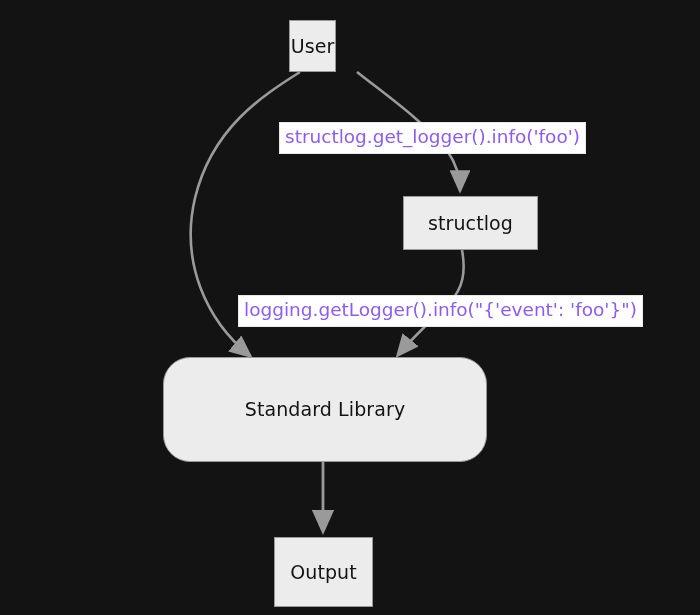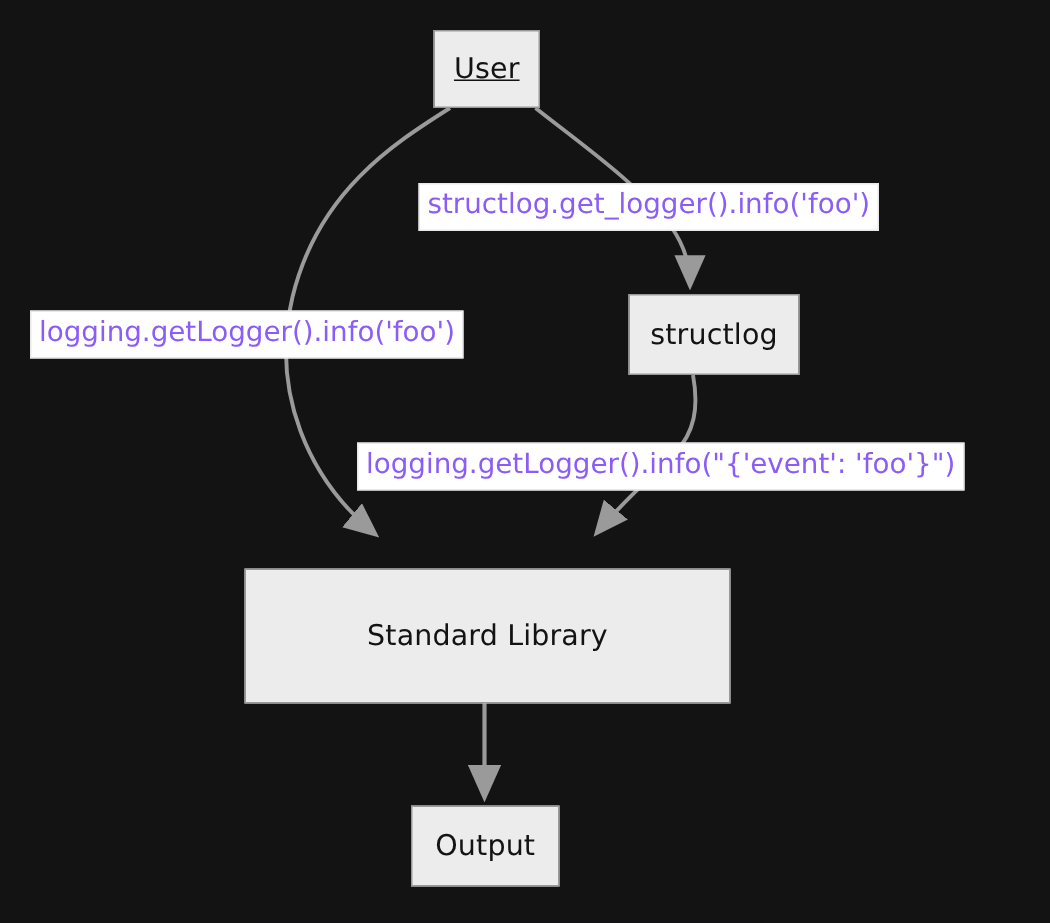--- a/index.html
+++ b/index.html
@@ -42,24 +42,24 @@
     font-size: 19px;
     line-height: 1.38;
     letter-spacing: 0.1px;
     z-index: 5;
   }
   .node .line {
     display: block;
     white-space: nowrap;
   }
 
-  #node-user      { left: 289px; top: 20px;  width: 71px;  height: 52px; text-decoration: underline; }
-  #node-structlog { left: 403px; top: 196px; width: 114px; height: 54px; margin-left: 16px; }
-  #node-stdlib    { left: 163px; top: 379px; width: 324px; height: 90px; }
-  #node-output    { left: 274px; top: 537px; width: 99px;  height: 54px; }
+  #node-user      { left: 289px; top: 20px;  width: 47px;  height: 52px; }
+  #node-structlog { left: 403px; top: 196px; width: 135px; height: 54px; }
+  #node-stdlib    { left: 163px; top: 357px; width: 324px; height: 105px; border-radius: 27px; }
+  #node-output    { left: 274px; top: 537px; width: 99px;  height: 70px; }
 
   
   .edge-label {
     position: absolute;
     box-sizing: border-box;
     background: #ffffff;
     border: 1px solid #e8e8e8;
     color: #8b5cf6;
     font-size: 18.5px;
     line-height: 1;
@@ -103,17 +103,16 @@
   <div class="node" id="node-stdlib">
     <span class="line">Standard Library</span>
   </div>
 
   <div class="node" id="node-output">
     <span class="line">Output</span>
   </div>
 
   <div class="edge-label" id="label-structlog-call">structlog.get_logger().info('foo')</div>
 
-  <div class="edge-label" id="label-stdlib-direct">logging.getLogger().info('foo')</div>
 
   <div class="edge-label" id="label-stdlib-wrapped">logging.getLogger().info("{'event': 'foo'}")</div>
 
 </div>
 
 </body></html>

